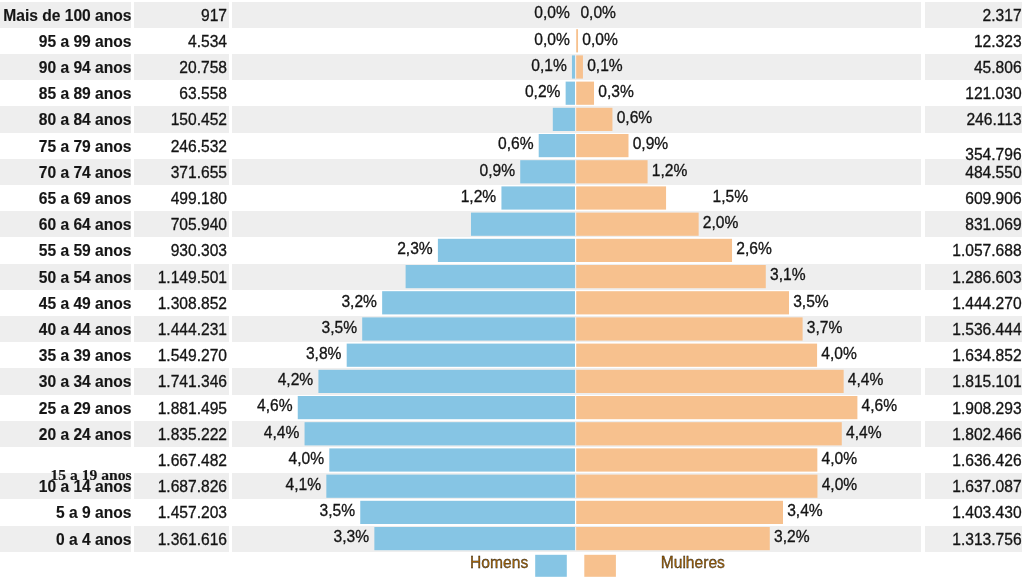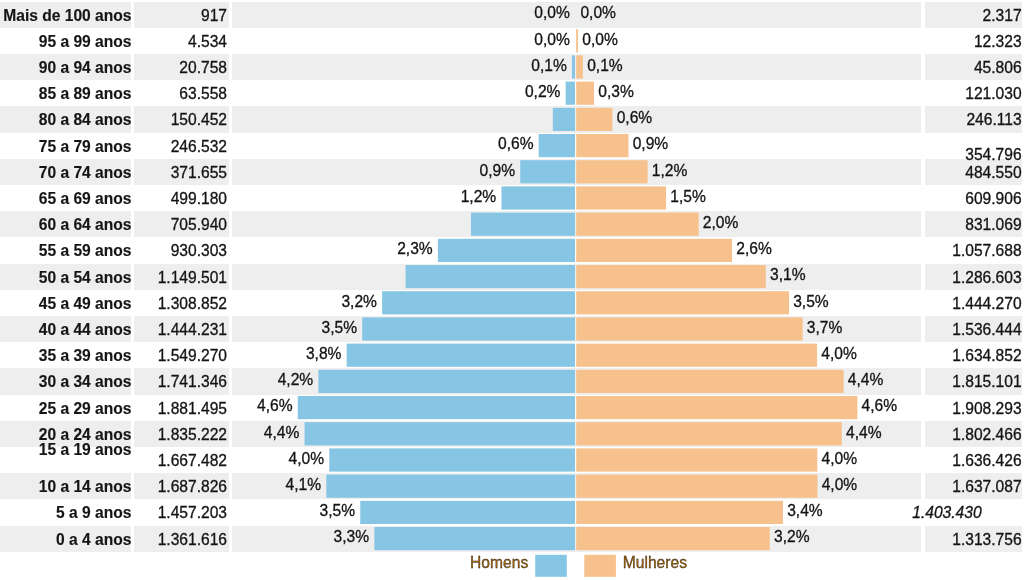--- a/index.html
+++ b/index.html
@@ -230,21 +230,21 @@
     <div class="txt pct right" style="left: 632.688px; width: 120px; top: 136.4px;">0,9%</div>
     <div class="txt agelabel" style="left: 0px; width: 131.5px; top: 164.8px;">70 a 74 anos</div>
     <div class="txt mennum" style="left: 135px; width: 92px; top: 164.8px;">371.655</div>
     <div class="txt womnum" style="left: 900px; width: 121.6px; top: 164.8px;">484.550</div>
     <div class="txt pct left" style="left: 232px; width: 283.019px; top: 162.6px;">0,9%</div>
     <div class="txt pct right" style="left: 651.779px; width: 120px; top: 162.6px;">1,2%</div>
     <div class="txt agelabel" style="left: 0px; width: 131.5px; top: 191px;">65 a 69 anos</div>
     <div class="txt mennum" style="left: 135px; width: 92px; top: 191px;">499.180</div>
     <div class="txt womnum" style="left: 900px; width: 121.6px; top: 191px;">609.906</div>
     <div class="txt pct left" style="left: 232px; width: 264.232px; top: 188.8px;">1,2%</div>
-    <div class="txt pct right" style="left: 670.262px; width: 120px; top: 188.8px;">1,5%</div>
+    <div class="txt pct right" style="left: 670.262px; width: 120px; top: 188.8px; text-align: center;">1,5%</div>
     <div class="txt agelabel" style="left: 0px; width: 131.5px; top: 217.2px;">60 a 64 anos</div>
     <div class="txt mennum" style="left: 135px; width: 92px; top: 217.2px;">705.940</div>
     <div class="txt womnum" style="left: 900px; width: 121.6px; top: 217.2px;">831.069</div>
     <div class="txt pct right" style="left: 702.851px; width: 120px; top: 215px;">2,0%</div>
     <div class="txt agelabel" style="left: 0px; width: 131.5px; top: 243.4px;">55 a 59 anos</div>
     <div class="txt mennum" style="left: 135px; width: 92px; top: 243.4px;">930.303</div>
     <div class="txt womnum" style="left: 900px; width: 121.6px; top: 243.4px;">1.057.688</div>
     <div class="txt pct left" style="left: 232px; width: 200.696px; top: 241.2px;">2,3%</div>
     <div class="txt pct right" style="left: 736.23px; width: 120px; top: 241.2px;">2,6%</div>
     <div class="txt agelabel" style="left: 0px; width: 131.5px; top: 269.6px;">50 a 54 anos</div>
@@ -274,35 +274,35 @@
     <div class="txt agelabel" style="left: 0px; width: 131.5px; top: 400.6px;">25 a 29 anos</div>
     <div class="txt mennum" style="left: 135px; width: 92px; top: 400.6px;">1.881.495</div>
     <div class="txt womnum" style="left: 900px; width: 121.6px; top: 400.6px;">1.908.293</div>
     <div class="txt pct left" style="left: 232px; width: 60.552px; top: 398.4px;">4,6%</div>
     <div class="txt pct right" style="left: 861.6px; width: 120px; top: 398.4px;">4,6%</div>
     <div class="txt agelabel" style="left: 0px; width: 131.5px; top: 426.8px;">20 a 24 anos</div>
     <div class="txt mennum" style="left: 135px; width: 92px; top: 426.8px;">1.835.222</div>
     <div class="txt womnum" style="left: 900px; width: 121.6px; top: 426.8px;">1.802.466</div>
     <div class="txt pct left" style="left: 232px; width: 67.3616px; top: 424.6px;">4,4%</div>
     <div class="txt pct right" style="left: 845.974px; width: 120px; top: 424.6px;">4,4%</div>
-    <div class="txt agelabel" style="left: 0px; width: 131.5px; top: 442px;">15 a 19 anos</div>
+    <div class="txt agelabel" style="left: 0px; width: 131.5px; top: 467px; font-family: Liberation Serif, serif;">15 a 19 anos</div>
     <div class="txt mennum" style="left: 135px; width: 92px; top: 453px;">1.667.482</div>
     <div class="txt womnum" style="left: 900px; width: 121.6px; top: 453px;">1.636.426</div>
     <div class="txt pct left" style="left: 232px; width: 92.1072px; top: 450.8px;">4,0%</div>
     <div class="txt pct right" style="left: 821.533px; width: 120px; top: 450.8px;">4,0%</div>
     <div class="txt agelabel" style="left: 0px; width: 131.5px; top: 479.2px;">10 a 14 anos</div>
     <div class="txt mennum" style="left: 135px; width: 92px; top: 479.2px;">1.687.826</div>
     <div class="txt womnum" style="left: 900px; width: 121.6px; top: 479.2px;">1.637.087</div>
     <div class="txt pct left" style="left: 232px; width: 89.128px; top: 477px;">4,1%</div>
     <div class="txt pct right" style="left: 821.654px; width: 120px; top: 477px;">4,0%</div>
     <div class="txt agelabel" style="left: 0px; width: 131.5px; top: 505.4px;">5 a 9 anos</div>
     <div class="txt mennum" style="left: 135px; width: 92px; top: 505.4px;">1.457.203</div>
-    <div class="txt womnum" style="left: 860px; width: 121.6px; top: 505.4px; font-style: italic;">1.403.430</div>
+    <div class="txt womnum" style="left: 900px; width: 121.6px; top: 505.4px;">1.403.430</div>
     <div class="txt pct left" style="left: 232px; width: 123.054px; top: 503.2px;">3,5%</div>
     <div class="txt pct right" style="left: 787.181px; width: 120px; top: 503.2px;">3,4%</div>
     <div class="txt agelabel" style="left: 0px; width: 131.5px; top: 531.6px;">0 a 4 anos</div>
     <div class="txt mennum" style="left: 135px; width: 92px; top: 531.6px;">1.361.616</div>
     <div class="txt womnum" style="left: 900px; width: 121.6px; top: 531.6px;">1.313.756</div>
     <div class="txt pct left" style="left: 232px; width: 137.16px; top: 529.4px;">3,3%</div>
     <div class="txt pct right" style="left: 773.987px; width: 120px; top: 529.4px;">3,2%</div>
     <div class="lg-text" style="left: 400px; width: 128.2px; text-align: right; top: 554.6px;">Homens</div>
-    <div class="lg-text" style="left: 622.8px; width: 140px; text-align: left; top: 554.6px;">Mulheres</div>
+    <div class="lg-text" style="left: 622.8px; width: 140px; text-align: center; top: 554.6px;">Mulheres</div>
   </div>
 
 </body></html>

